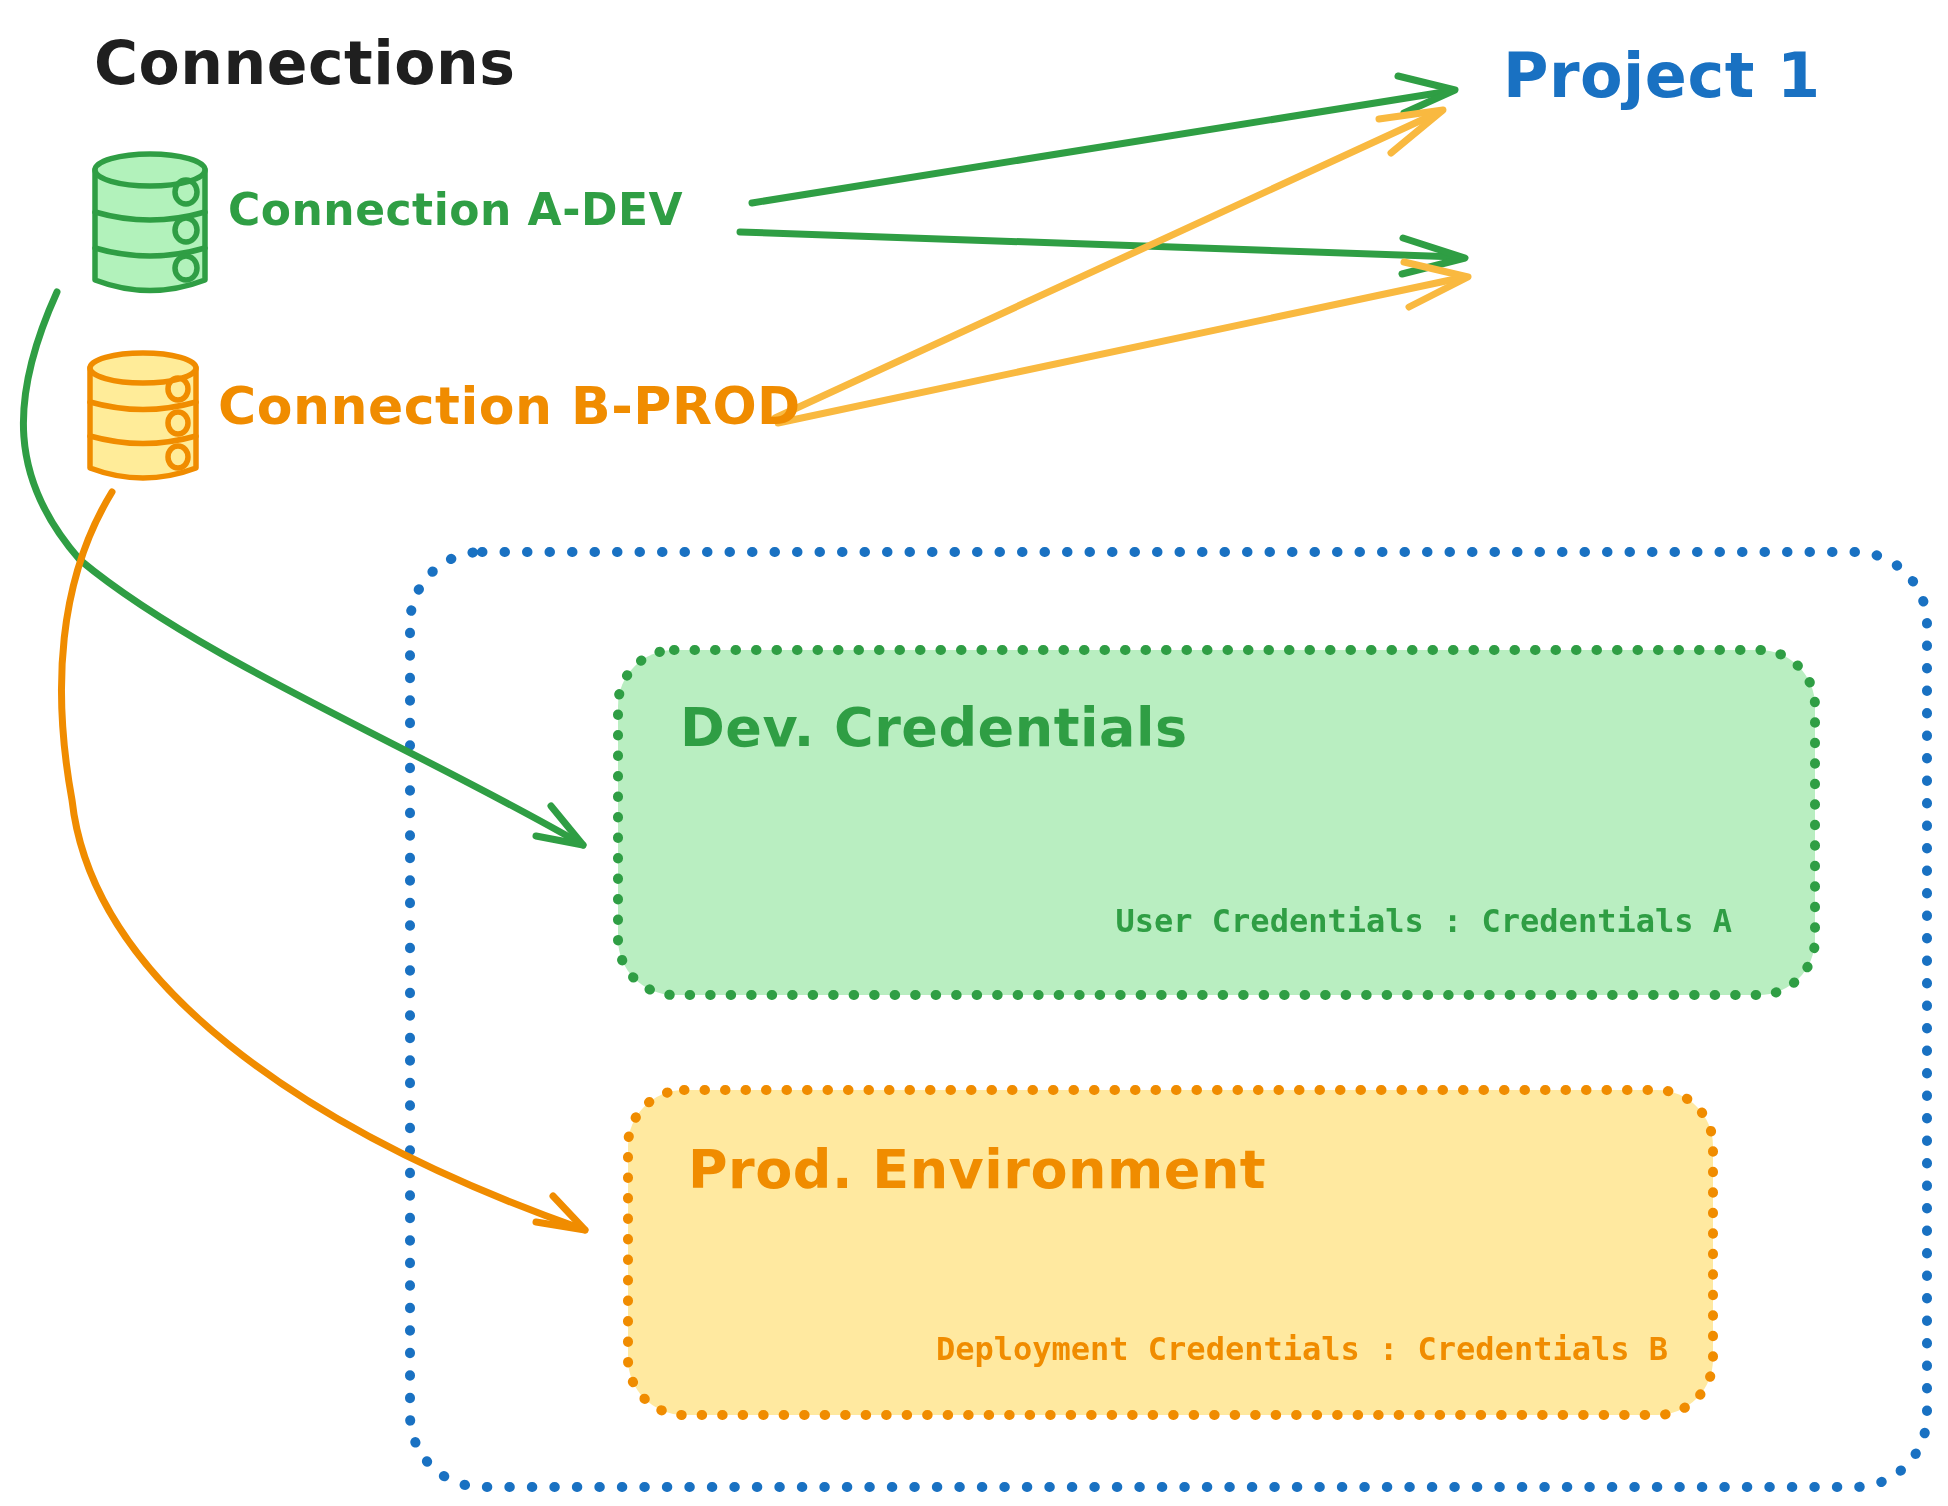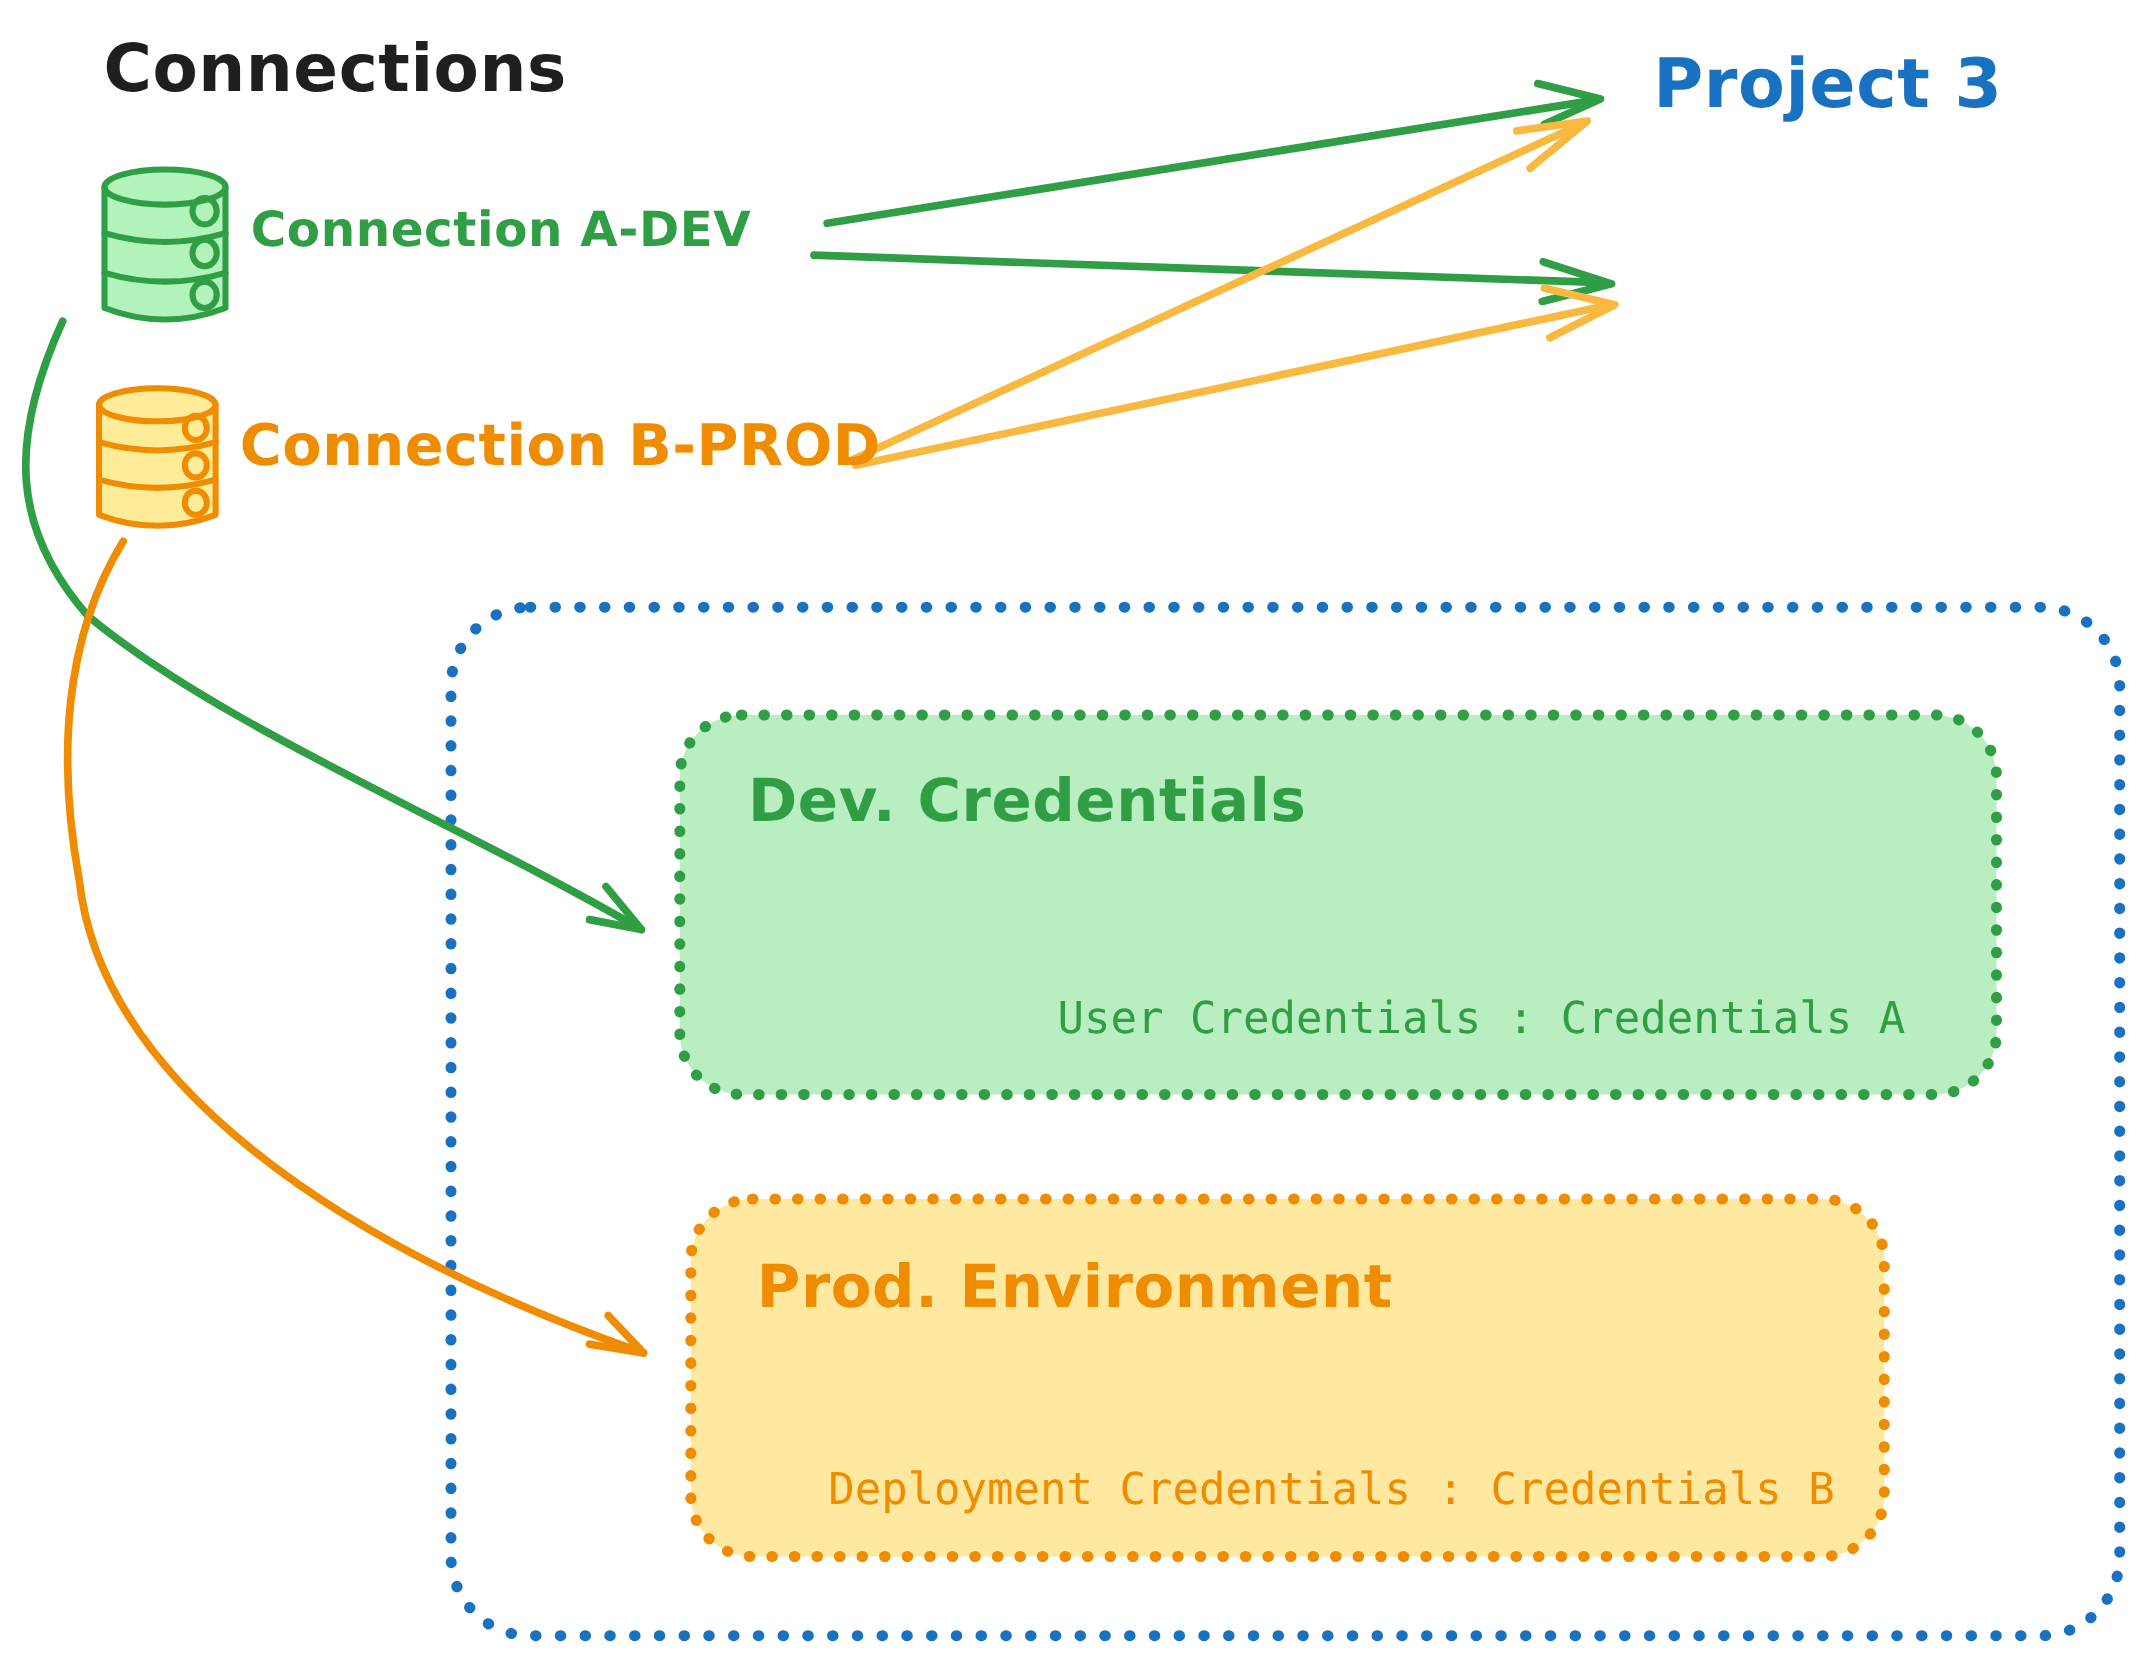--- a/index.html
+++ b/index.html
@@ -24,22 +24,22 @@
   .conn-b{left:218px;top:378px;font-size:52px;color:#f08c00;}
   .proj{color:#1971c2;font-size:62px;}
   .proj-3{left:1503px;top:42px;}
   .proj-2{left:1503px;top:220px;}
   .proj-1{left:1508px;top:424px;}
   .env-title{font-size:54px;}
   .dev-title{left:680px;top:698px;color:#2f9e44;}
   .prod-title{left:688px;top:1140px;color:#f08c00;text-align:center;}
   .creds{
     font-family:"DejaVu Sans Mono","Liberation Mono",monospace;
-    font-size:40px;
-    font-weight:400;
+    font-size:32px;
+    font-weight:700;
     letter-spacing:0;
   }
   .dev-creds{right:216px;top:904px;color:#2f9e44;}
   .prod-creds{right:280px;top:1322px;color:#f08c00;margin-top:10px;}
 </style>
 </head>
 <body>
 
 <div class="canvas">
 
@@ -107,21 +107,21 @@
       <path d="M 536 1222 L 585 1230 L 553 1196"></path>
     </g>
   </svg>
 
   <div class="label title">Connections</div>
 
   <div class="label conn-a">Connection A-DEV</div>
 
   <div class="label conn-b">Connection B-PROD</div>
 
-  <div class="label proj proj-3">Project 3</div>
+  <div class="label proj proj-3">Project 1</div>
 
 
 
   <div class="label env-title dev-title">Dev. Credentials</div>
 
   <div class="label creds dev-creds">User Credentials : Credentials A</div>
 
   <div class="label env-title prod-title">Prod. Environment</div>
 
   <div class="label creds prod-creds">Deployment Credentials : Credentials B</div>

